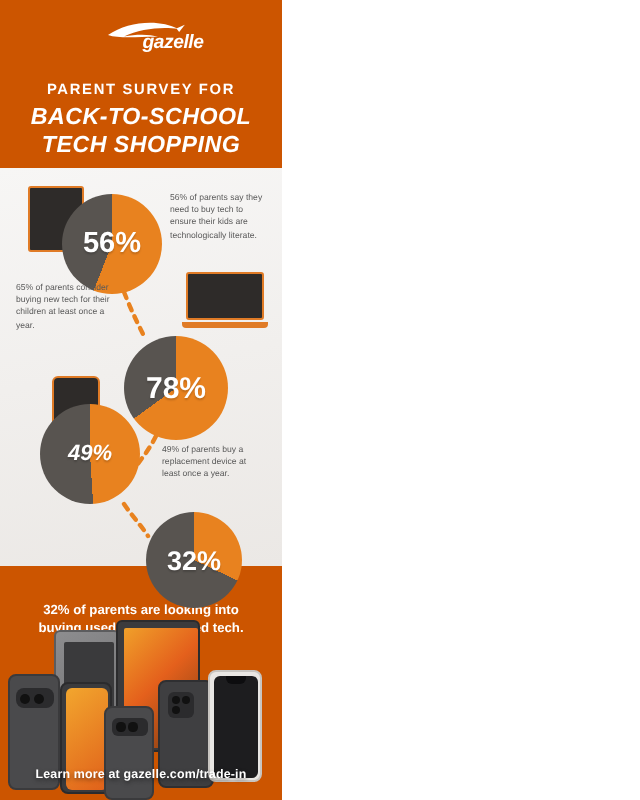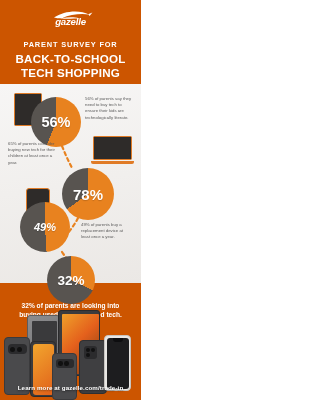--- a/index.html
+++ b/index.html
@@ -16,21 +16,21 @@
     background:#cc5500; text-align:center;
   }
   .logo { margin-top:8px; height:20px; position:relative; }
   .logo svg { display:block; margin:0 auto; }
   .kicker {
     color:#fff; font-size:7.4px; font-weight:bold; letter-spacing:.85px;
     margin-top:12px;
   }
   .title {
     color:#fff; font-size:11.6px; font-weight:bold; letter-spacing:.25px;
-    line-height:13.6px; margin-top:3px;
+    line-height:13.6px; margin-top:3px;font-style:italic;
   }
 
   
   .body-area {
     position:absolute; left:0; top:84px; width:141px; height:199px;
     background:linear-gradient(170deg,#f7f6f5 0%,#ebe8e5 100%);
   }
   .footer-band {
     position:absolute; left:0; top:283px; width:141px; height:117px;
     background:#cc5500; overflow:hidden;
@@ -74,21 +74,21 @@
 <body>
 
 <div class="infographic">
 
   <div class="header">
     <div class="logo">
       <svg width="54" height="20" viewBox="0 0 54 20">
         <path d="M10 9.5 C20 2.5, 36 1.5, 45 6.5 C38 5.2, 26 6.2, 18 10.2 C24 9.0, 31 9.0, 35 10.4 C27 10.2, 16 11.6, 10 9.5 Z" fill="#ffffff"></path>
         <path d="M44.2 6.2 L48.4 4.4 L45.6 8.0 Z" fill="#ffffff"></path>
       </svg>
-      <div style="position:absolute;left:0;top:8px;width:100%;text-align:center;color:#fff;font-size:9.6px;font-style:italic;font-weight:bold;letter-spacing:-.2px;">gazelle</div>
+      <div style="position:absolute;left:16px;top:8px;width:100%;text-align:center;color:#fff;font-size:9.6px;font-style:italic;font-weight:bold;letter-spacing:-.2px;">gazelle</div>
     </div>
     <div class="kicker">PARENT SURVEY FOR</div>
     <div class="title">BACK-TO-SCHOOL</div>
     <div class="title" style="margin-top:0;">TECH SHOPPING</div>
   </div>
 
   <div class="body-area">
 
     <svg class="connector" style="left:0;top:0;width:141px;height:199px;">
       <path d="M62 62 C66 72, 68 76, 72 84" stroke="#e8821f" stroke-width="2.2" fill="none" stroke-dasharray="3.2 3.4" stroke-linecap="round"></path>
@@ -119,21 +119,21 @@
 
     <div class="device phone" style="left:26px; top:104px; width:24px; height:42px;"></div>
 
     <div class="pie" style="left:20px; top:118px; width:50px; height:50px;
                 background:conic-gradient(from 0deg, #e8821f 0deg 176.4deg, #585450 176.4deg 360deg);">
       <div class="label" style="font-size:11px;font-style:italic;">49%</div>
     </div>
 
     <div class="stat-text" style="left:81px; top:138px; width:52px;">49% of parents buy a replacement device at least once a year.</div>
 
-    <div class="pie" style="left:47px; top:172px; width:48px; height:48px; z-index:6;
+    <div class="pie" style="left:73px; top:172px; width:48px; height:48px; z-index:6;
                 background:conic-gradient(from 0deg, #e8821f 0deg 115.2deg, #585450 115.2deg 360deg);">
       <div class="label" style="font-size:13.5px;">32%</div>
     </div>
   </div>
 
   <div class="footer-band">
 
     <div class="footer-text">
       <div>32% of parents are looking into</div>
       <div>buying used or refurbished tech.</div>

